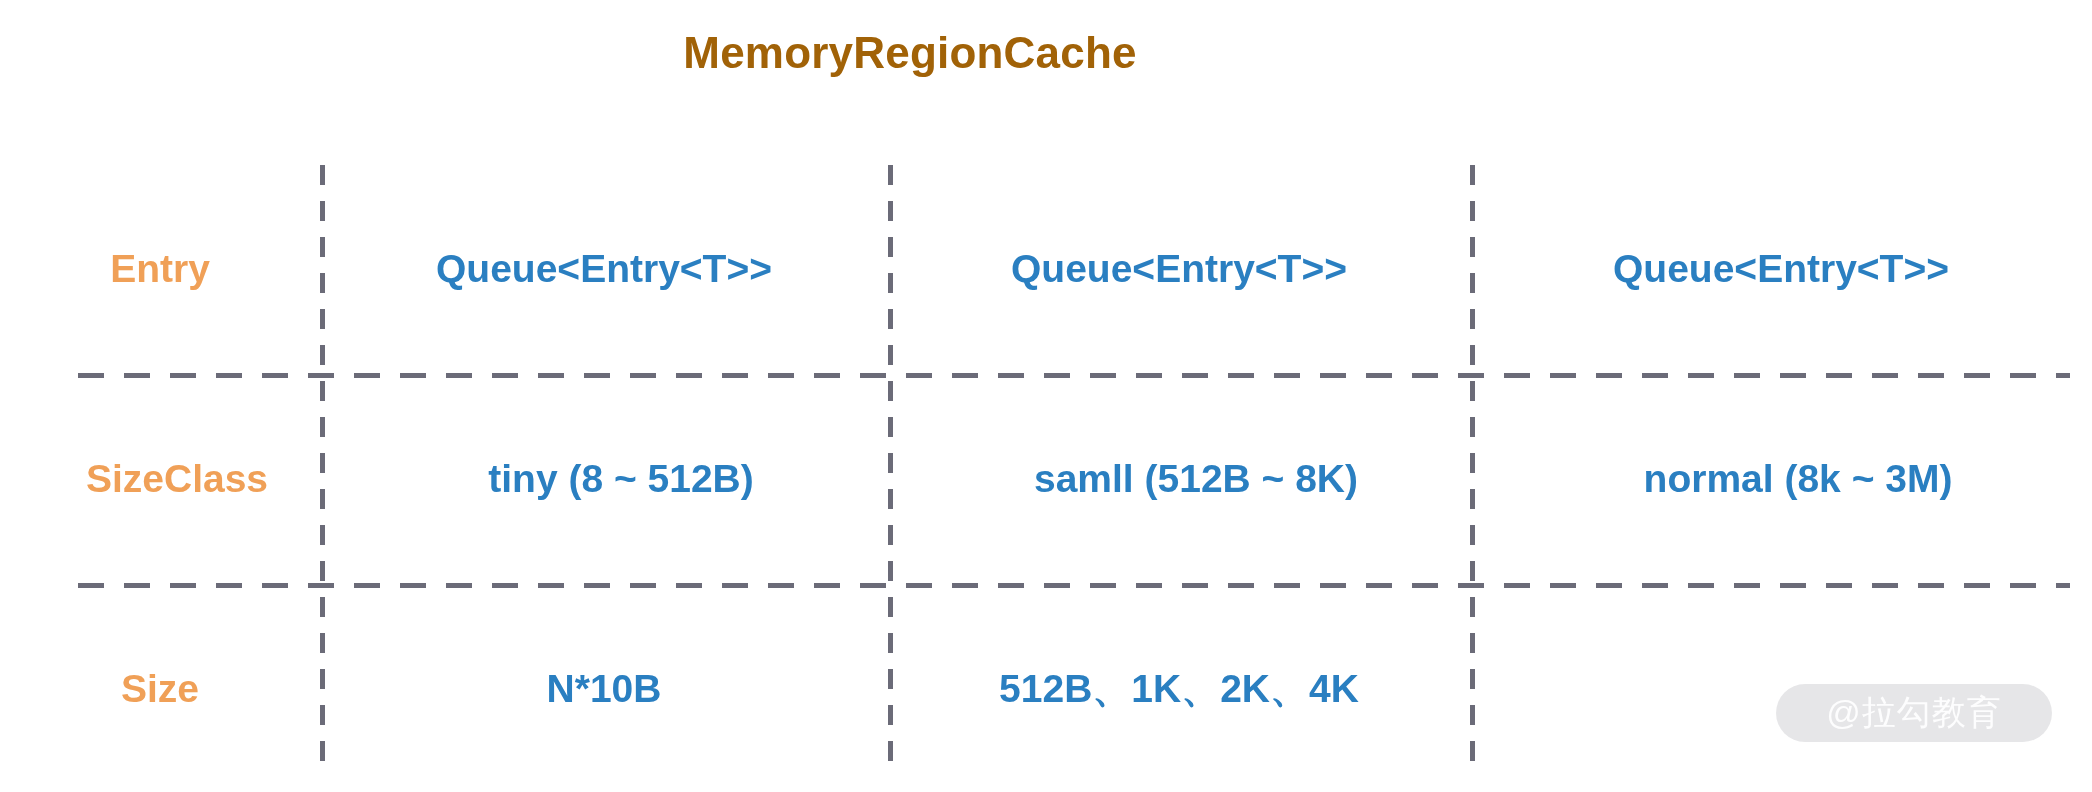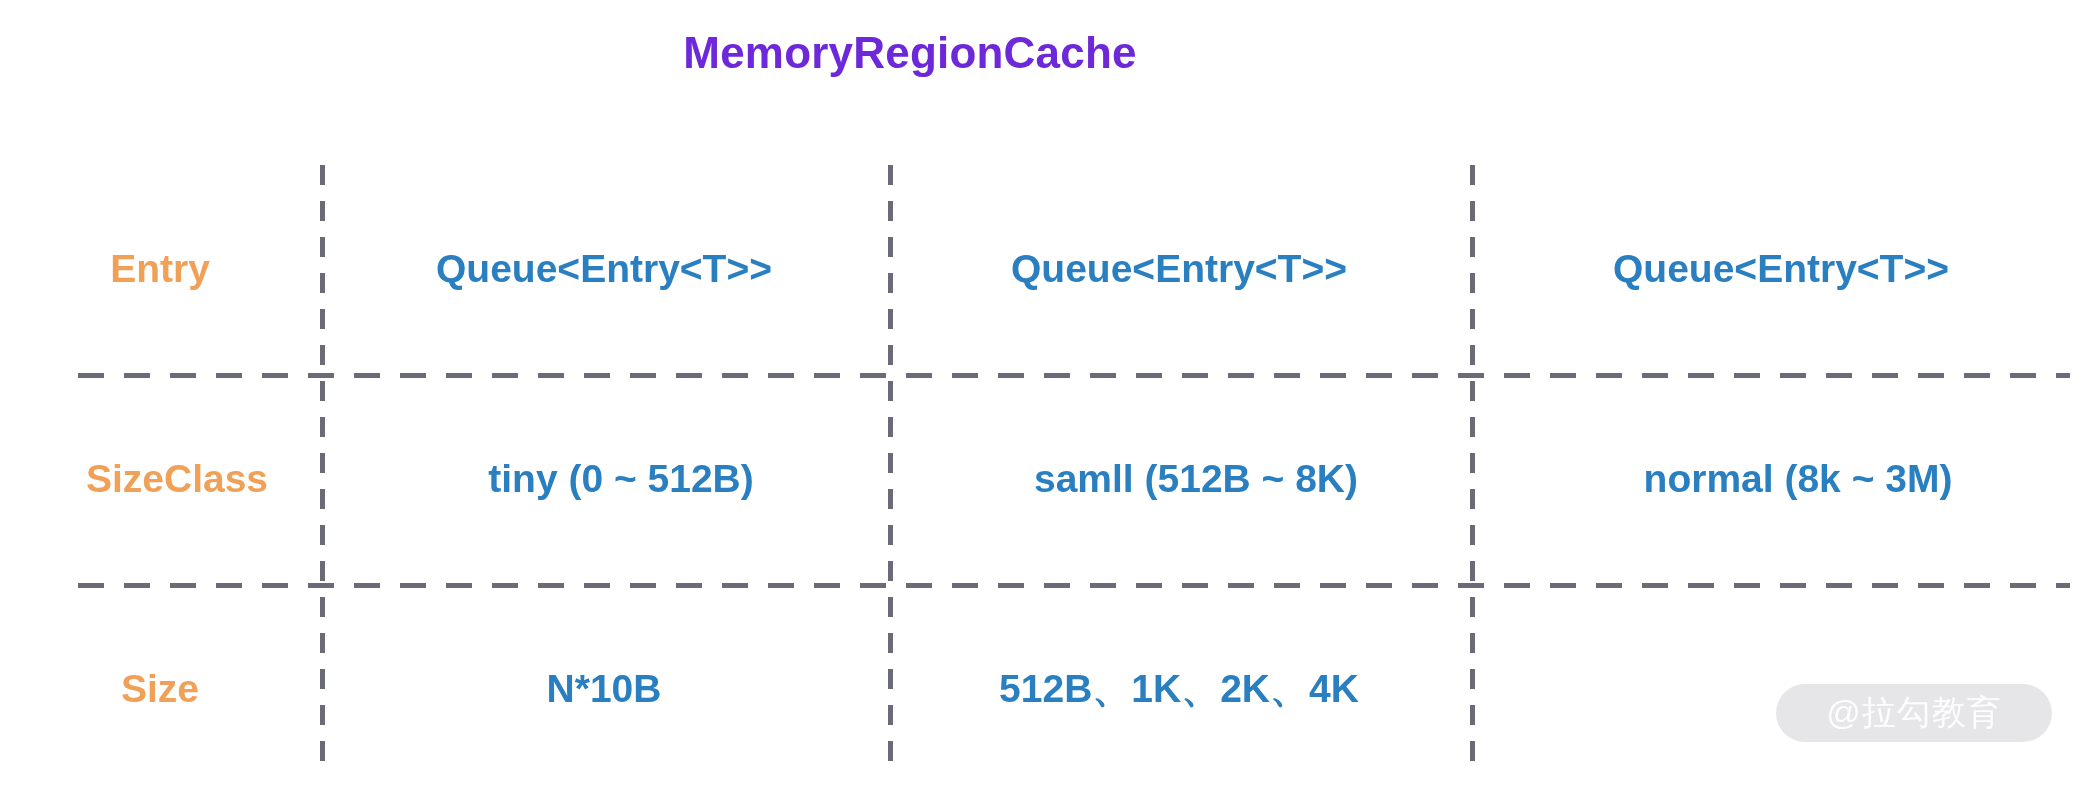--- a/index.html
+++ b/index.html
@@ -21,21 +21,21 @@
   
   #diagram-title {
     position: absolute;
     left: 0;
     top: 28px;
     width: 1820px;
     text-align: center;
     font-size: 44px;
     font-weight: 700;
     letter-spacing: 0.2px;
-    color: #6d28d9;
+    color: #a16207;
     white-space: nowrap;
   }
 
   
   .vline {
     position: absolute;
     top: 165px;
     height: 600px;
     width: 5px;
     background-image: linear-gradient(
@@ -153,21 +153,21 @@
 
     <div class="row" id="row-queue">
       <div class="row-label">Entry</div>
       <div class="cell" id="cell-queue-1">Queue&lt;Entry&lt;T&gt;&gt;</div>
       <div class="cell" id="cell-queue-2">Queue&lt;Entry&lt;T&gt;&gt;</div>
       <div class="cell" id="cell-queue-3">Queue&lt;Entry&lt;T&gt;&gt;</div>
     </div>
 
     <div class="row" id="row-sizeclass">
       <div class="row-label">SizeClass</div>
-      <div class="cell" id="cell-sizeclass-1">tiny (0 ~ 512B)</div>
+      <div class="cell" id="cell-sizeclass-1">tiny (8 ~ 512B)</div>
       <div class="cell" id="cell-sizeclass-2">samll (512B ~ 8K)</div>
       <div class="cell" id="cell-sizeclass-3">normal (8k ~ 3M)</div>
     </div>
 
     <div class="row" id="row-size">
       <div class="row-label">Size</div>
       <div class="cell" id="cell-size-1">N*10B</div>
       <div class="cell" id="cell-size-2">512B、1K、2K、4K</div>
     </div>
 

